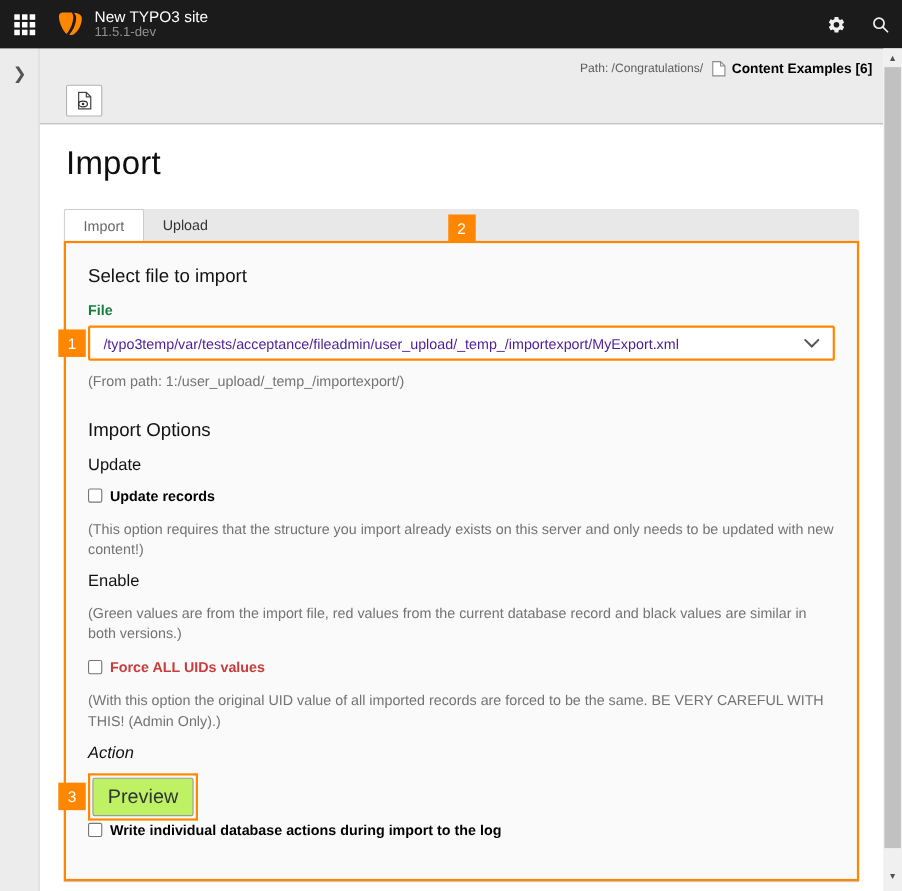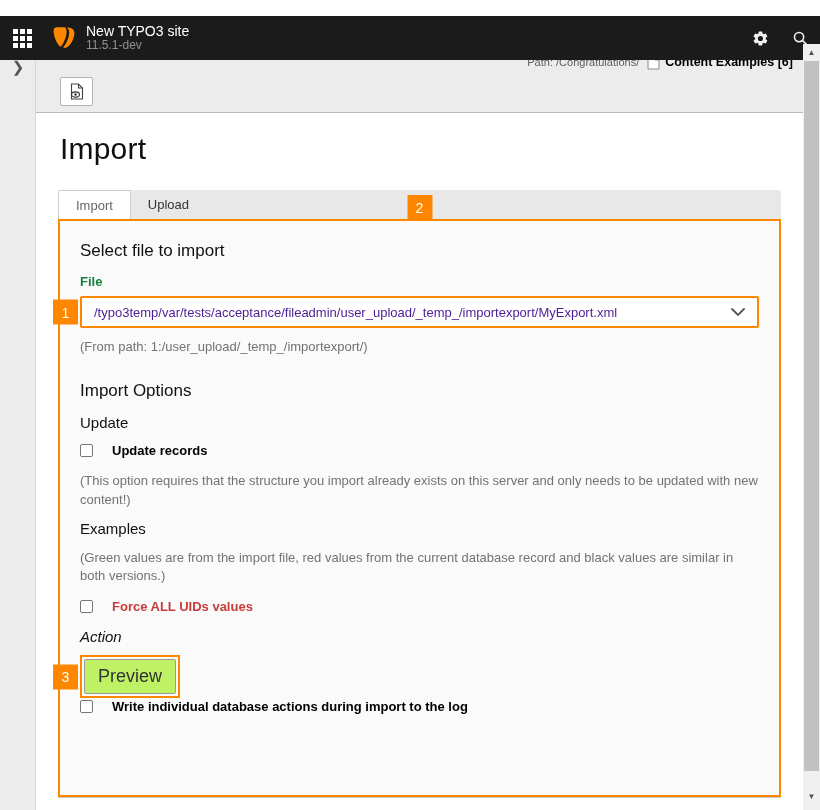--- a/index.html
+++ b/index.html
@@ -1,20 +1,20 @@
 <!DOCTYPE html>
 <html><head>
 <meta charset="utf-8">
 <style>
   * { margin:0; padding:0; box-sizing:border-box; }
   html,body { width:820px; height:810px; overflow:hidden; background:#fff;
     font-family:"Liberation Sans","DejaVu Sans",sans-serif; }
 
   
-  .topbar { position:absolute; left:0; top:16px; width:820px; height:44px;
+  .topbar { position:absolute; left:0; top:0; width:820px; height:44px;
     background:#1b1b1b; display:flex; align-items:center; z-index:30; }
   .gridbtn { width:44px; height:44px; display:flex; align-items:center; justify-content:center; cursor:pointer; }
   .gridicon { display:grid; grid-template-columns:repeat(3,5px); grid-template-rows:repeat(3,5px); gap:2px; }
   .gridicon span { background:#fff; width:5px; height:5px; }
   .logo { width:26px; height:26px; margin:0 9px 0 7px; }
   .titlebox { display:flex; flex-direction:column; line-height:1.15; }
   .sitename { color:#fff; font-size:14px; }
   .version { color:#919191; font-size:12px; }
   .topbar-right { margin-left:auto; display:flex; align-items:center; }
   .topicon { width:40px; height:44px; display:flex; align-items:center; justify-content:center; cursor:pointer; }
@@ -54,21 +54,21 @@
 
   .selectrow { position:relative; margin-bottom:10px; }
   .fselect { height:32px; background:#fff; border:2px solid #ff8700; border-radius:2px;
     display:flex; align-items:center; padding:0 12px; font-size:13px; color:#4c1d95; cursor:pointer; }
   .fselect .val { flex:1; overflow:hidden; white-space:nowrap; text-overflow:ellipsis; }
 
   .note { font-size:13px; color:#737373; line-height:1.45; margin-bottom:24px; }
   .note.tight { margin-bottom:10px; }
   .note.mid { margin-bottom:13px; }
 
-  .cbrow { display:flex; align-items:center; gap:19px; margin-bottom:14px; }
+  .cbrow { display:flex; align-items:center; gap:7px; margin-bottom:14px; }
   .cb { width:13px; height:13px; border:1px solid #767676; border-radius:2px; background:#fff;
     flex:0 0 13px; position:relative; cursor:pointer; }
   .cb.checked { background:#1a73e8; border-color:#1a73e8; }
   .cb.checked::after { content:"✓"; position:absolute; left:1px; top:-2px; color:#fff; font-size:11px; font-weight:bold; }
   .cblabel { font-size:13px; font-weight:bold; color:#000; cursor:pointer; }
   .cblabel.danger { color:#c83c3c; }
 
   .preview-hl { position:relative; display:inline-block; border:2px solid #ff8700; padding:2px; margin:0 0 1px 0; }
   .btn-default { background:#bef264; border:1px solid #999; border-radius:2px; color:#333;
     font-size:18px; padding:6px 13px; cursor:pointer; font-family:inherit; }
@@ -187,27 +187,28 @@
 
         <h2 class="sect">Import Options</h2>
 
         <h3 class="sub">Update</h3>
         <div class="cbrow">
           <span class="cb"></span>
           <span class="cblabel">Update records</span>
         </div>
         <div class="note tight">(This option requires that the structure you import already exists on this server and only needs to be updated with new content!)</div>
 
-        <h3 class="sub">Examples</h3>
+        <h3 class="sub">Enable</h3>
         <div class="note mid">(Green values are from the import file, red values from the current database record and black values are similar in both versions.)</div>
 
         <div class="cbrow">
           <span class="cb"></span>
           <span class="cblabel danger">Force ALL UIDs values</span>
         </div>
+        <div class="note tight">(With this option the original UID value of all imported records are forced to be the same. BE VERY CAREFUL WITH THIS! (Admin Only).)</div>
 
         <h3 class="sub" style="margin-bottom:10px;font-style:italic;">Action</h3>
         <div class="preview-hl">
           <div class="badge badge3">3</div>
           <button class="btn-default">Preview</button>
         </div>
 
         <div class="cbrow" style="margin-bottom:15px;">
           <span class="cb"></span>
           <span class="cblabel">Write individual database actions during import to the log</span>

